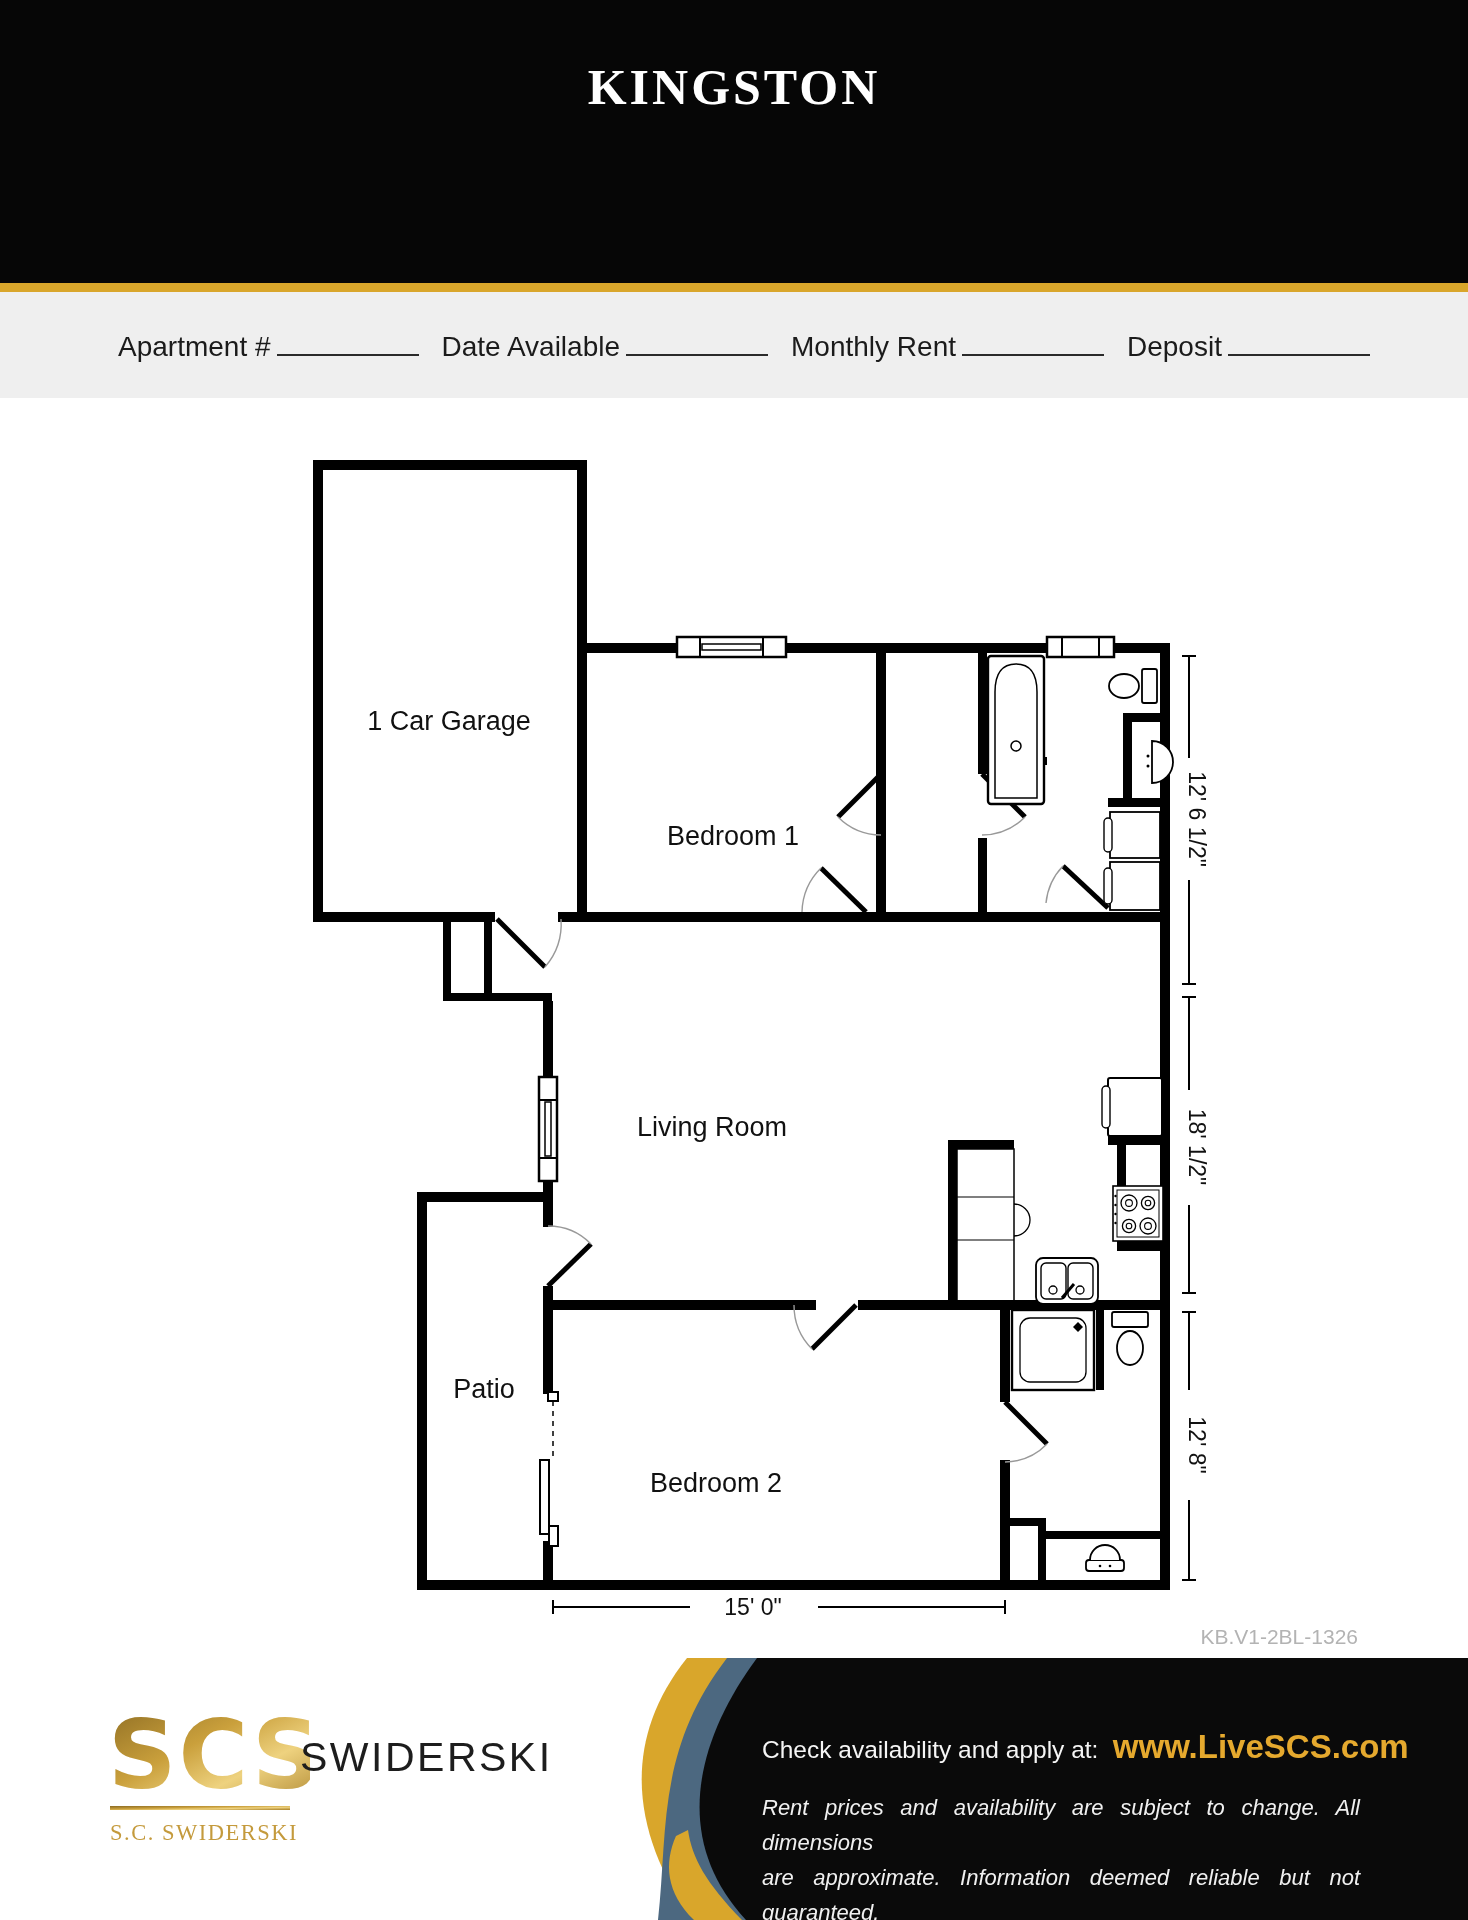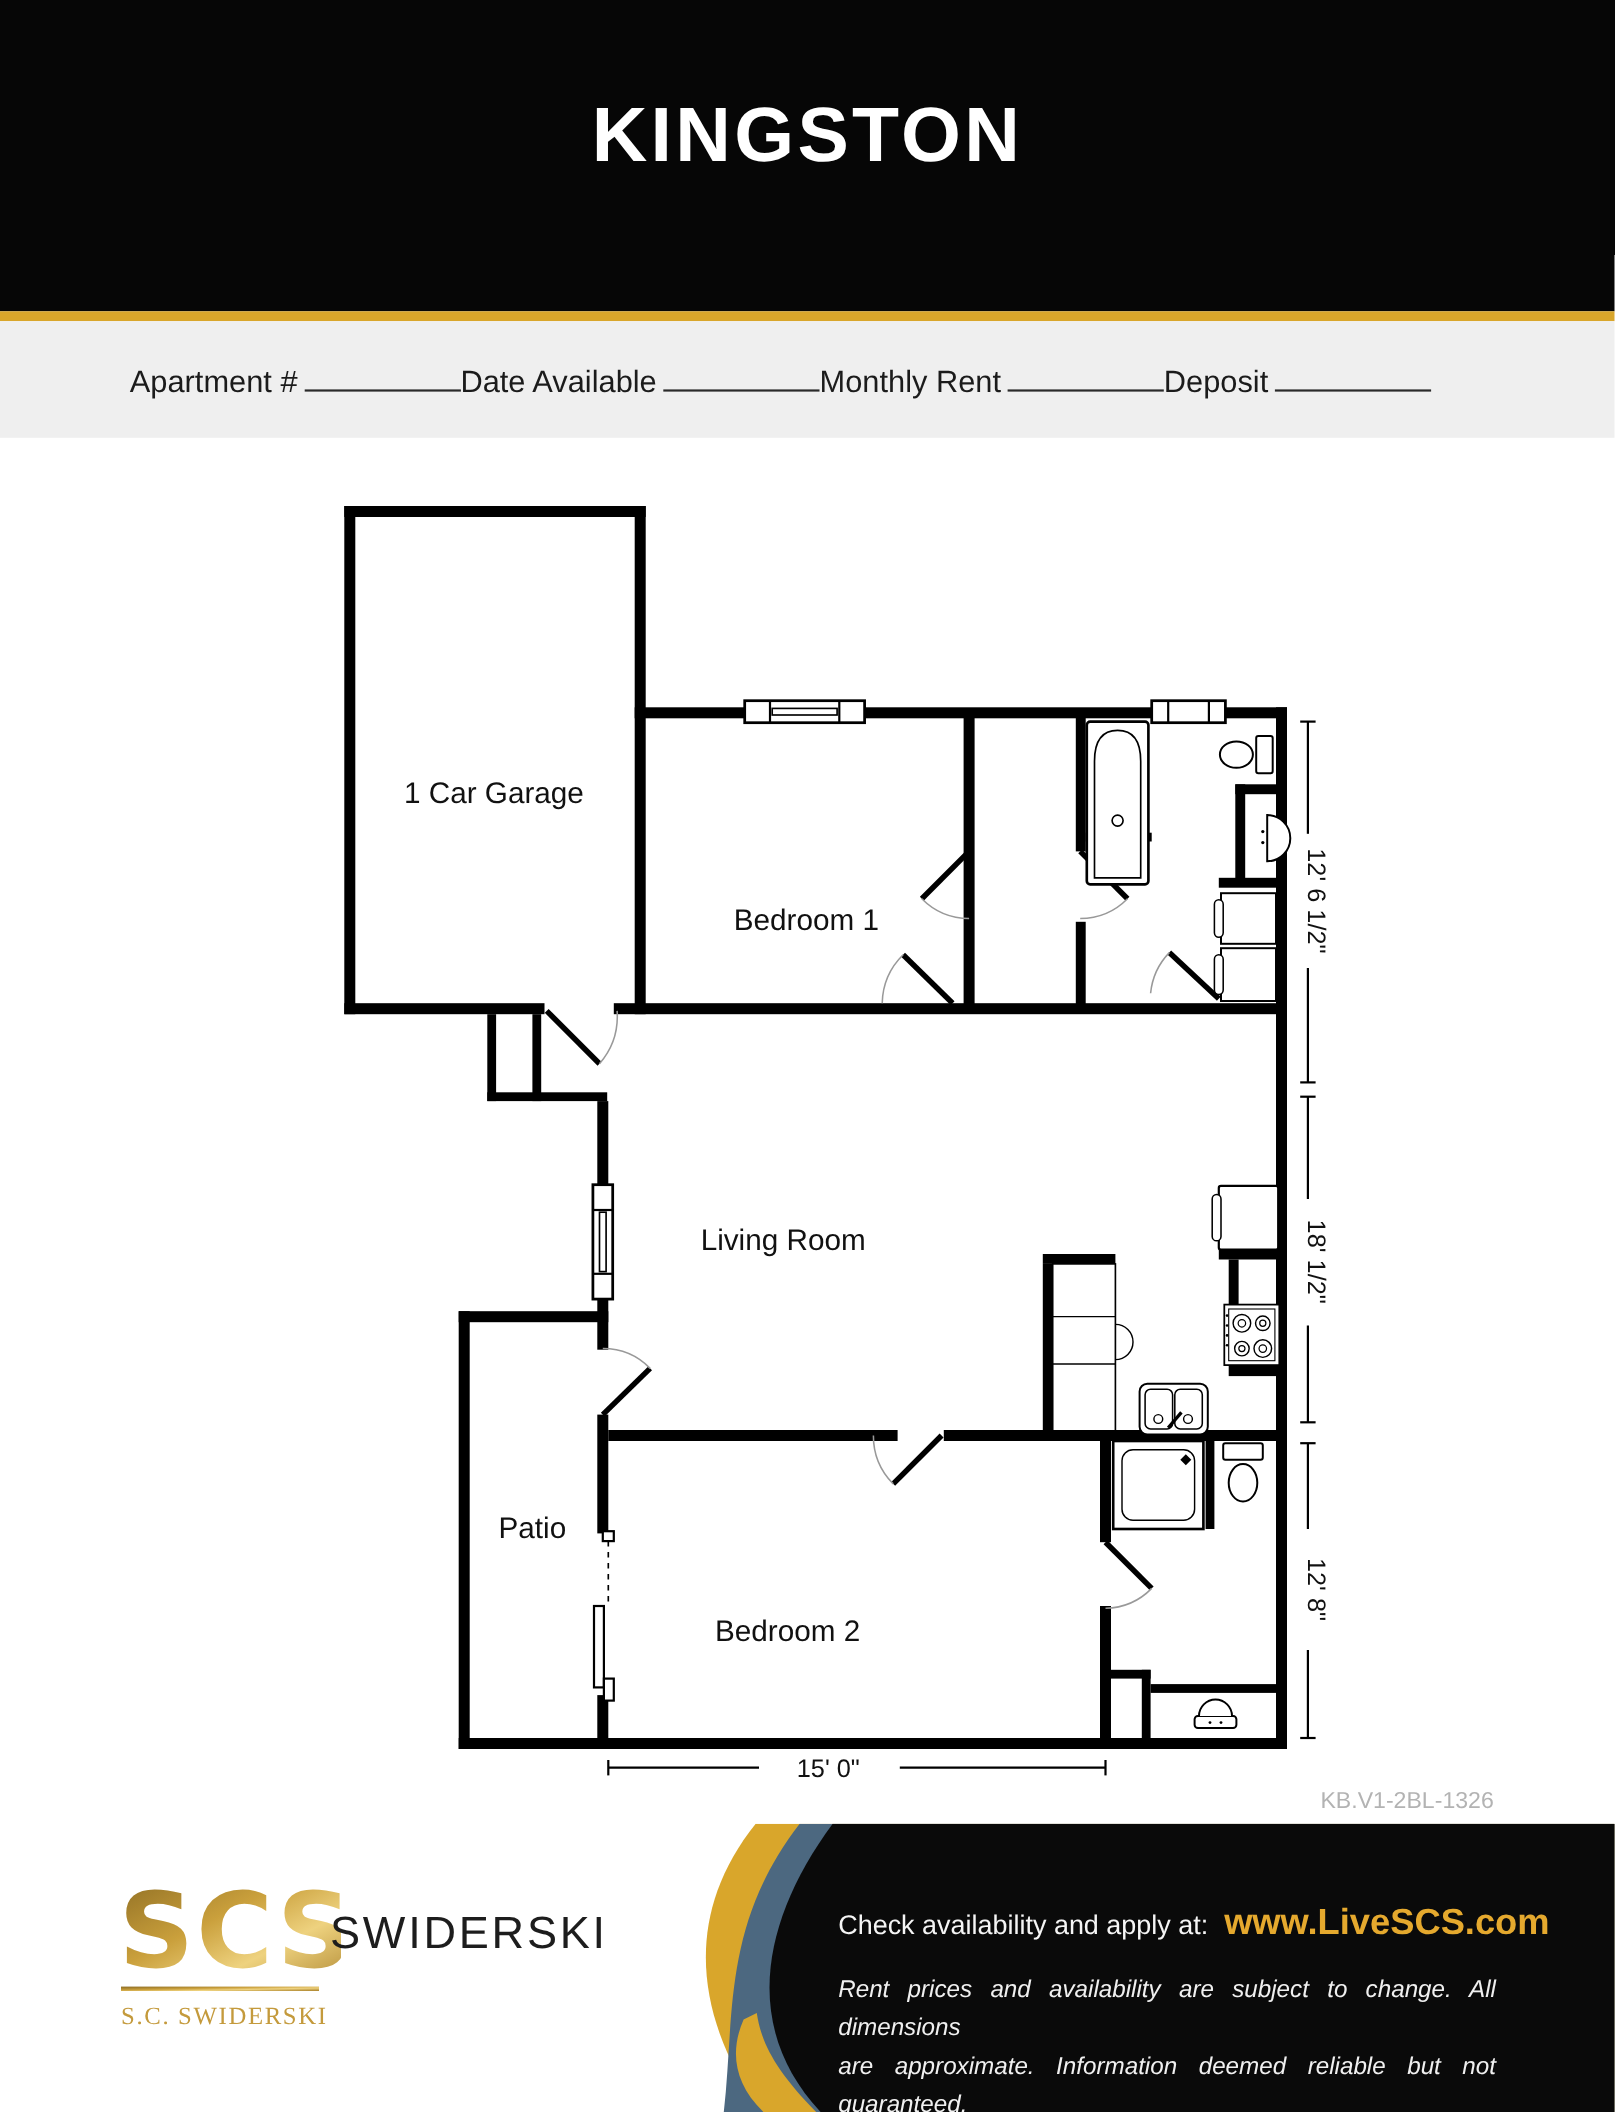--- a/index.html
+++ b/index.html
@@ -1,26 +1,26 @@
 <!DOCTYPE html>
 <html><head>
 <meta charset="utf-8">
 <style>
   html,body{margin:0;padding:0;background:#fff;}
   .page{position:relative;width:1468px;height:1920px;background:#fff;overflow:hidden;
         font-family:"Liberation Sans", sans-serif;}
   
   .header{position:absolute;left:0;top:0;width:1468px;height:283px;background:#060606;
           text-align:center;color:#fff;}
-  .header .title{padding-top:58px;font-size:70px;font-weight:800;letter-spacing:3px;
-          font-family:Liberation Sans, sans-serif;margin-top:24px;}
+  .header .title{padding-top:58px;font-size:50px;font-weight:800;letter-spacing:3px;
+          font-family:Liberation Serif, serif;}
   .header .subtitle{margin-top:14px;font-size:42px;font-weight:300;letter-spacing:1px;color:#fdfdfd;}
   .goldbar{position:absolute;left:0;top:283px;width:1468px;height:9px;background:#D9A62B;}
   .formband{position:absolute;left:0;top:292px;width:1468px;height:106px;background:#EFEFEF;}
-  .formrow{position:absolute;left:118px;top:38px;display:flex;font-size:28px;color:#1b1b1b;white-space:nowrap;}
+  .formrow{position:absolute;left:118px;top:38px;display:flex;gap:23px;font-size:28px;color:#1b1b1b;white-space:nowrap;}
   .blank{display:inline-block;width:142px;border-bottom:2px solid #2a2a2a;height:24px;margin-left:6px;}
   
   .plan{position:absolute;left:0;top:0;width:1468px;height:1920px;}
   .plan text{font-family:"Liberation Sans",sans-serif;}
   .roomlabel{font-size:27px;fill:#111;}
   .dimtext{font-size:23px;fill:#111;}
   .codetext{font-size:21px;fill:#b3b3b3;}
   
   .footer{position:absolute;left:0;top:1658px;width:1352px;height:262px;background:#fff;}
   .swoosh{position:absolute;left:0;top:0;width:1468px;height:262px;}

